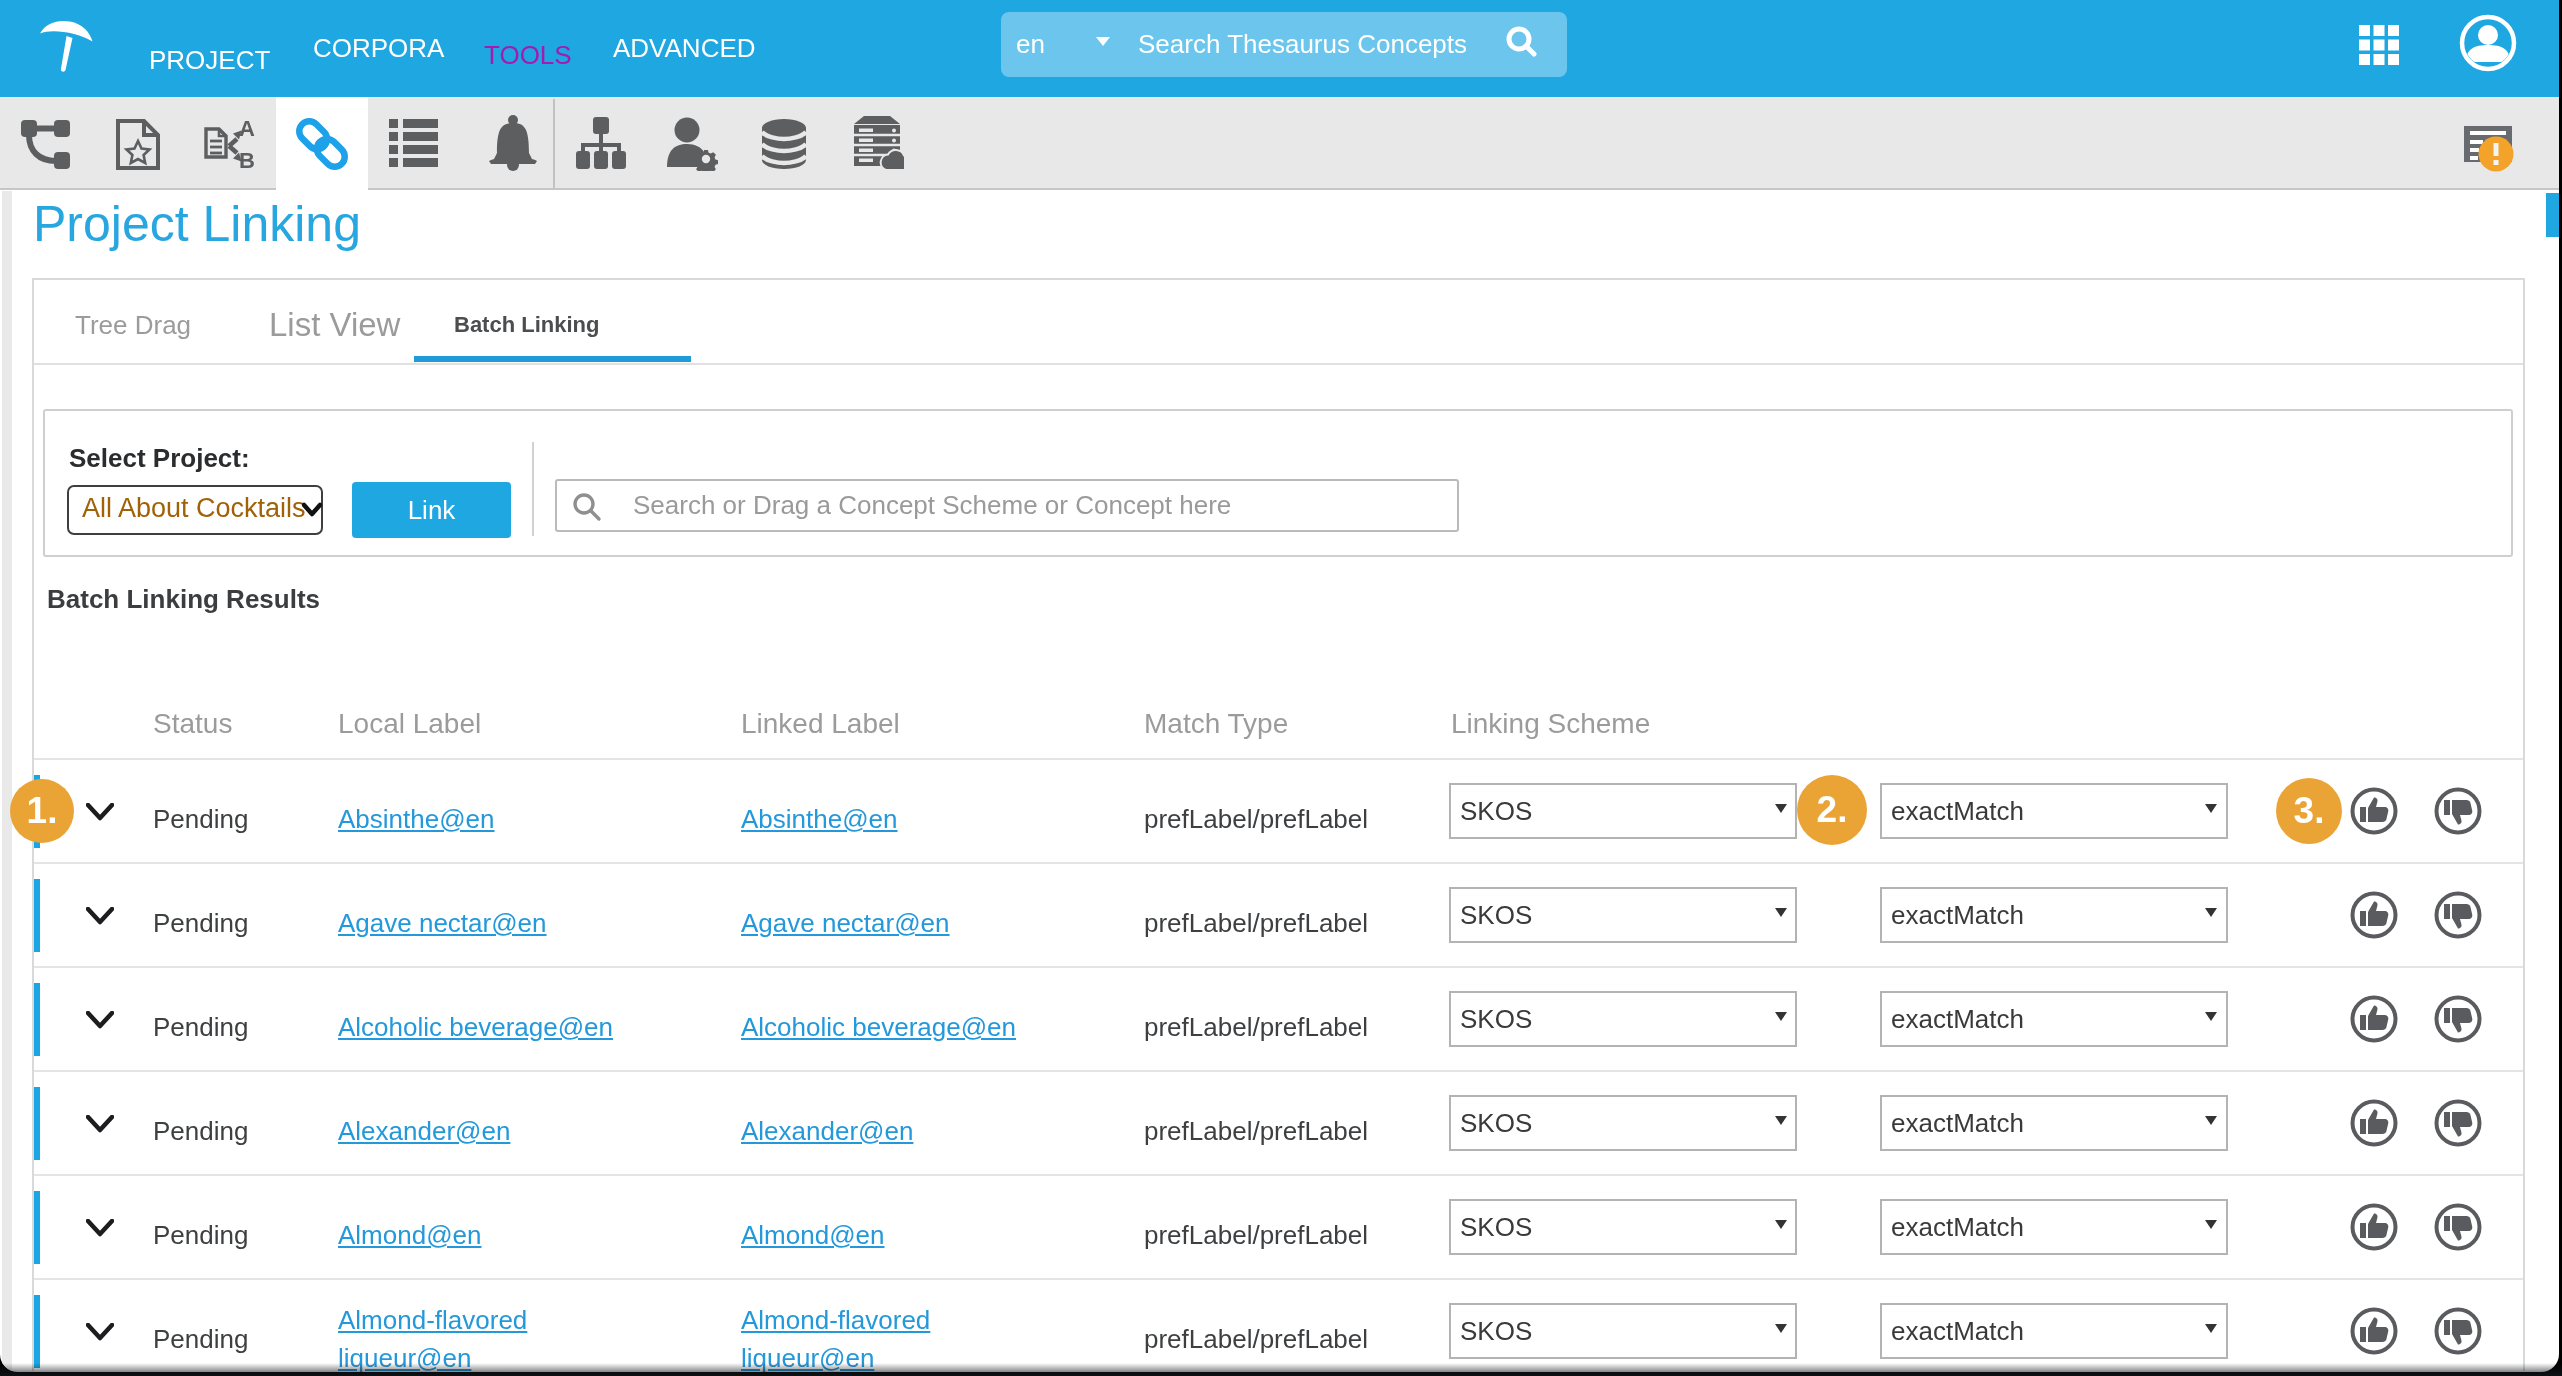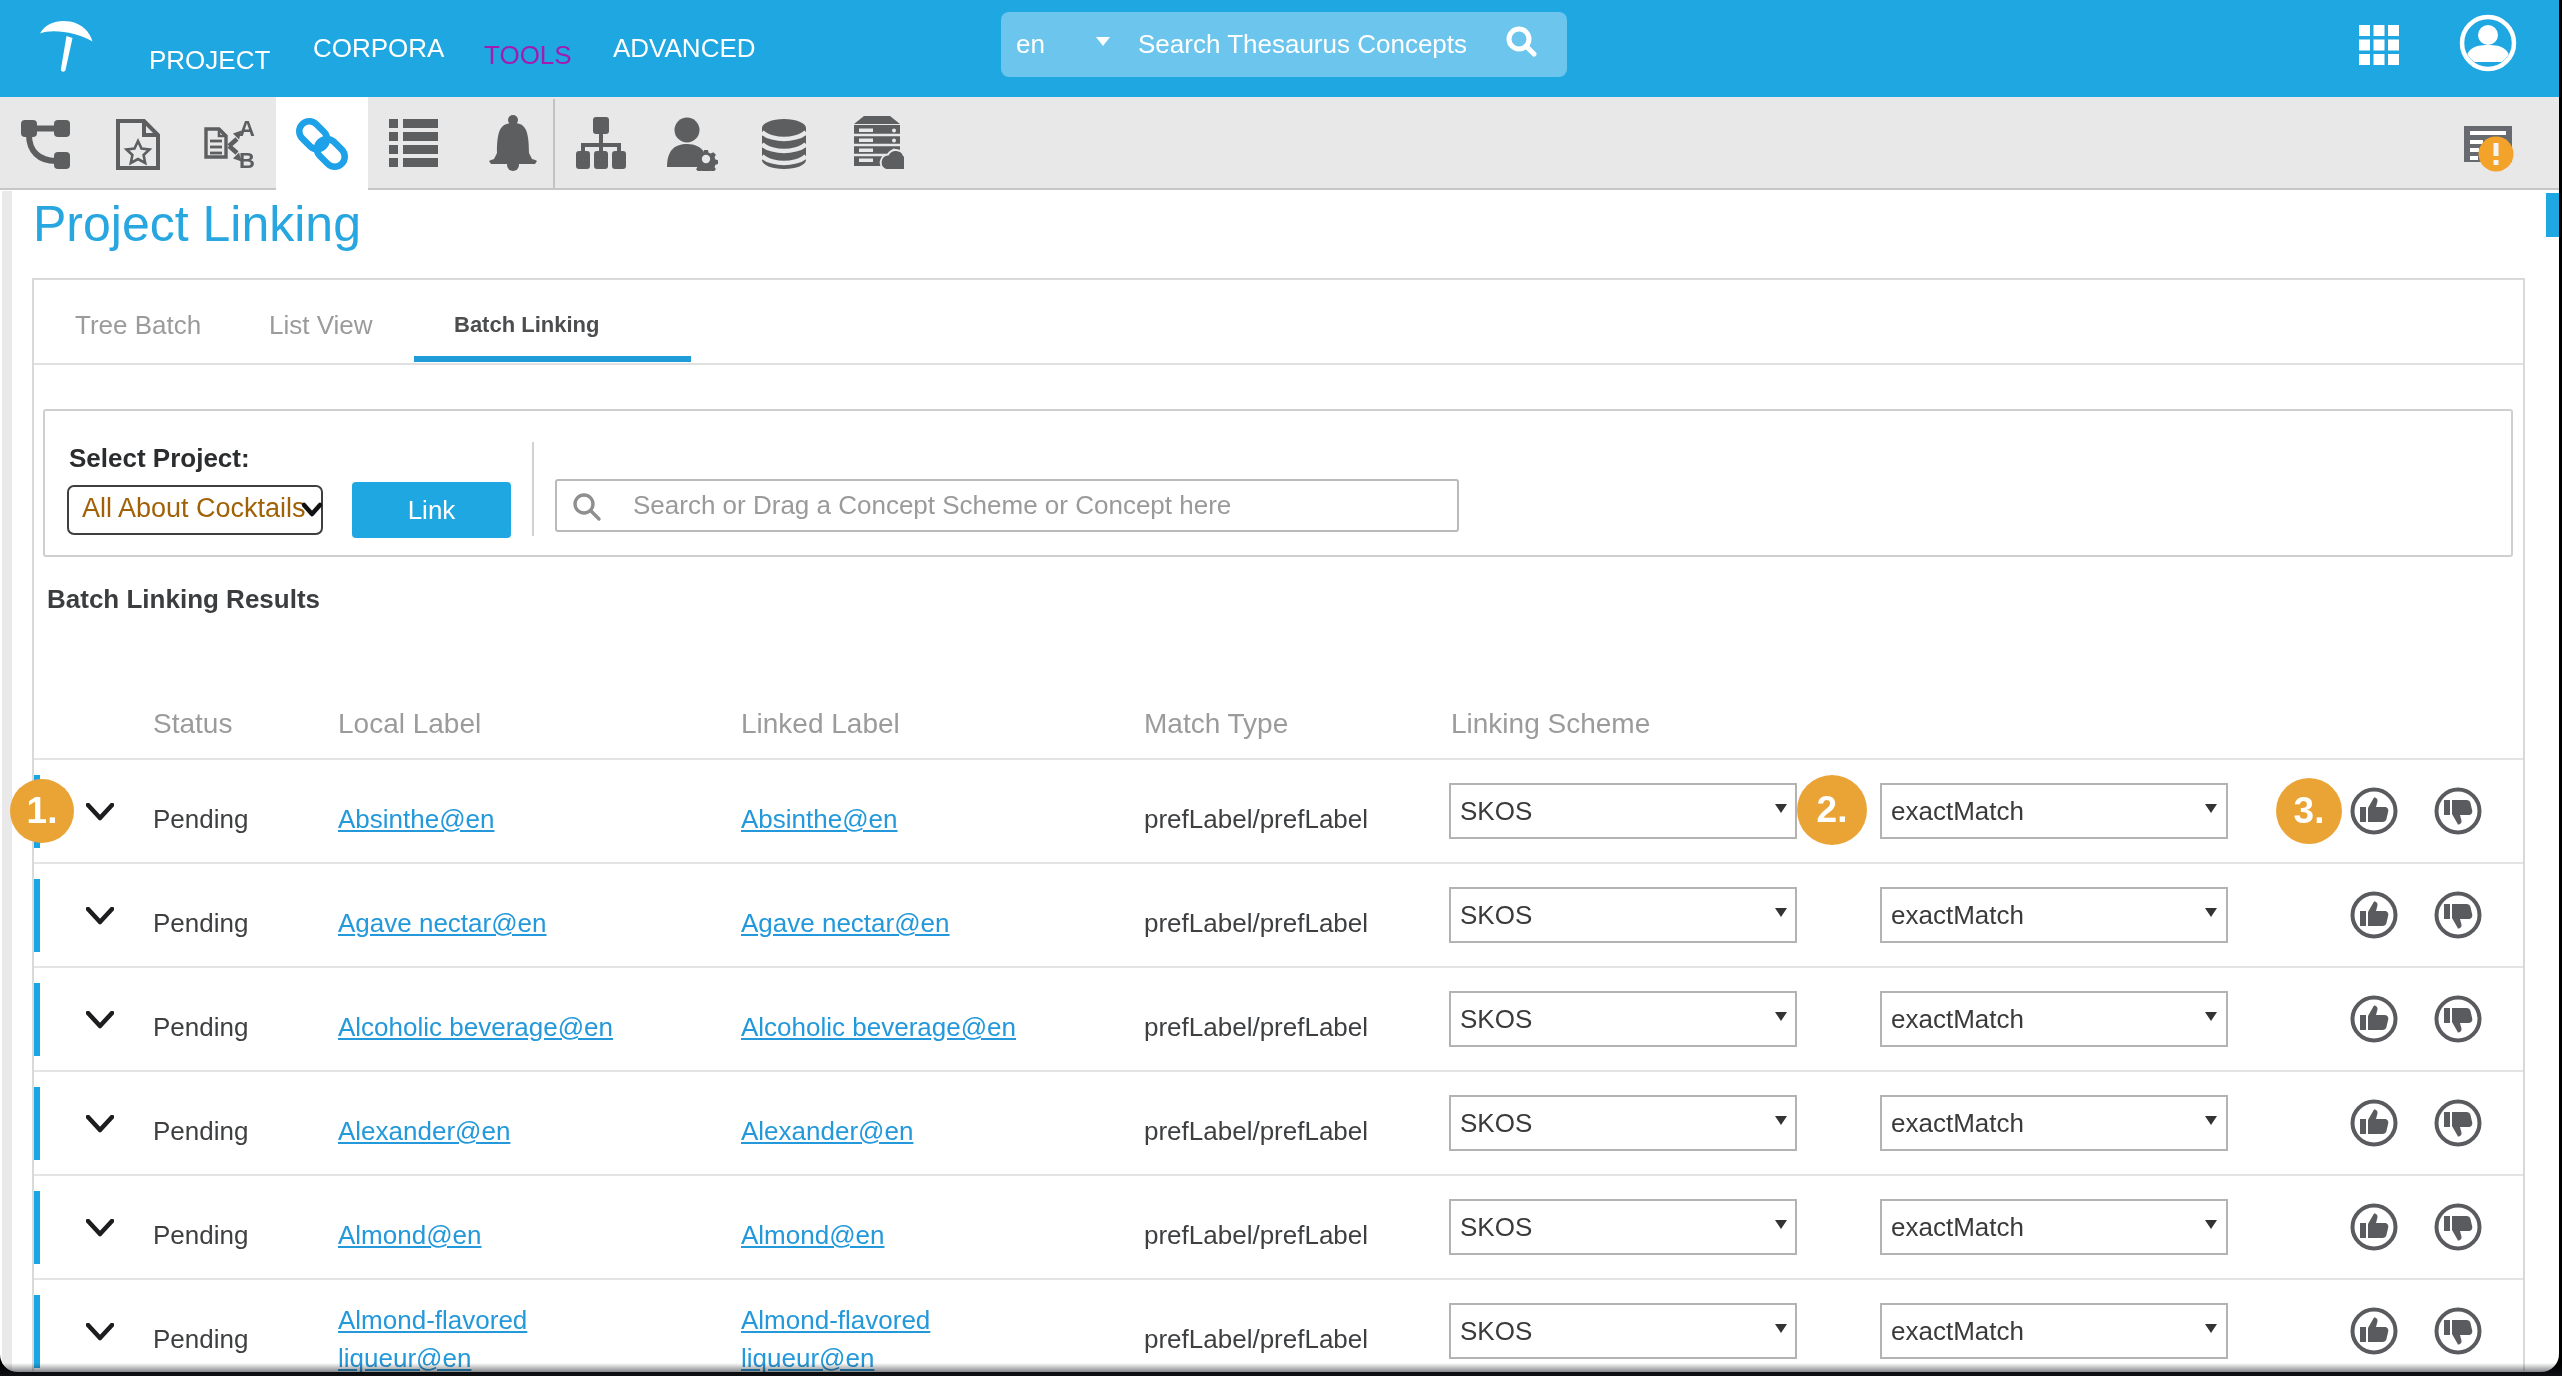--- a/index.html
+++ b/index.html
@@ -177,22 +177,22 @@
 <rect x="8" y="24" width="9" height="4" fill="#fff"></rect>
 <rect x="8" y="32" width="8" height="4" fill="#fff"></rect>
 <circle cx="34" cy="30" r="17.5" fill="#f3a32a"></circle>
 <rect x="31.5" y="19" width="5" height="13" fill="#f4f4f4"></rect>
 <rect x="31.5" y="36" width="5" height="5" fill="#f4f4f4"></rect>
 </svg>
 <div class="abs" style="left:2px;top:191px;width:10px;height:1180px;background:#e9e9e9;"></div>
 <div class="abs" style="left:2546px;top:193px;width:13px;height:44px;background:#1ea7e1;"></div>
 <div class="abs" style="left:33px;top:196px;font-size:50px;color:#27a6e0;line-height:56px;">Project Linking</div>
 <div class="abs" style="left:32px;top:278px;width:2493px;height:1093px;border:2px solid #d9d9d9;border-bottom:none;"></div>
-<div class="flexv" style="left:75px;top:283px;height:84px;font-size:26px;color:#9b9b9b;">Tree Batch</div>
-<div class="flexv" style="left:269px;top:283px;height:84px;font-size:26px;color:#9b9b9b;">List View</div>
+<div class="flexv" style="left:75px;top:283px;height:84px;font-size:26px;color:#9b9b9b;">Tree Drag</div>
+<div class="flexv" style="left:269px;top:283px;height:84px;font-size:33px;color:#9b9b9b;">List View</div>
 <div class="flexv" style="left:454px;top:283px;height:84px;font-size:22px;font-weight:bold;color:#4b4d4f;">Batch Linking</div>
 <div class="abs" style="left:34px;top:363px;width:2489px;height:2px;background:#e0e0e0;"></div>
 <div class="abs" style="left:414px;top:356px;width:277px;height:6px;background:#1f9cd8;"></div>
 <div class="abs" style="left:43px;top:409px;width:2470px;height:148px;border:2px solid #cfcfcf;border-radius:3px;"></div>
 <div class="abs" style="left:69px;top:442px;font-size:26px;font-weight:bold;color:#2a2c2e;line-height:32px;">Select Project:</div>
 <div class="abs" style="left:67px;top:485px;width:256px;height:50px;border:2px solid #3f3f3f;border-radius:7px;background:#fff;">
 <div class="flexv" style="left:13px;top:0;height:42px;font-size:27px;color:#a16207;">All About Cocktails</div>
 <svg class="abs" style="left:233px;top:15px;" width="20" height="16" viewBox="0 0 20 16">
         <path d="M2 3 L10 12 L18 3" fill="none" stroke="#111" stroke-width="4.5" stroke-linecap="round" stroke-linejoin="round"></path>
       </svg>

